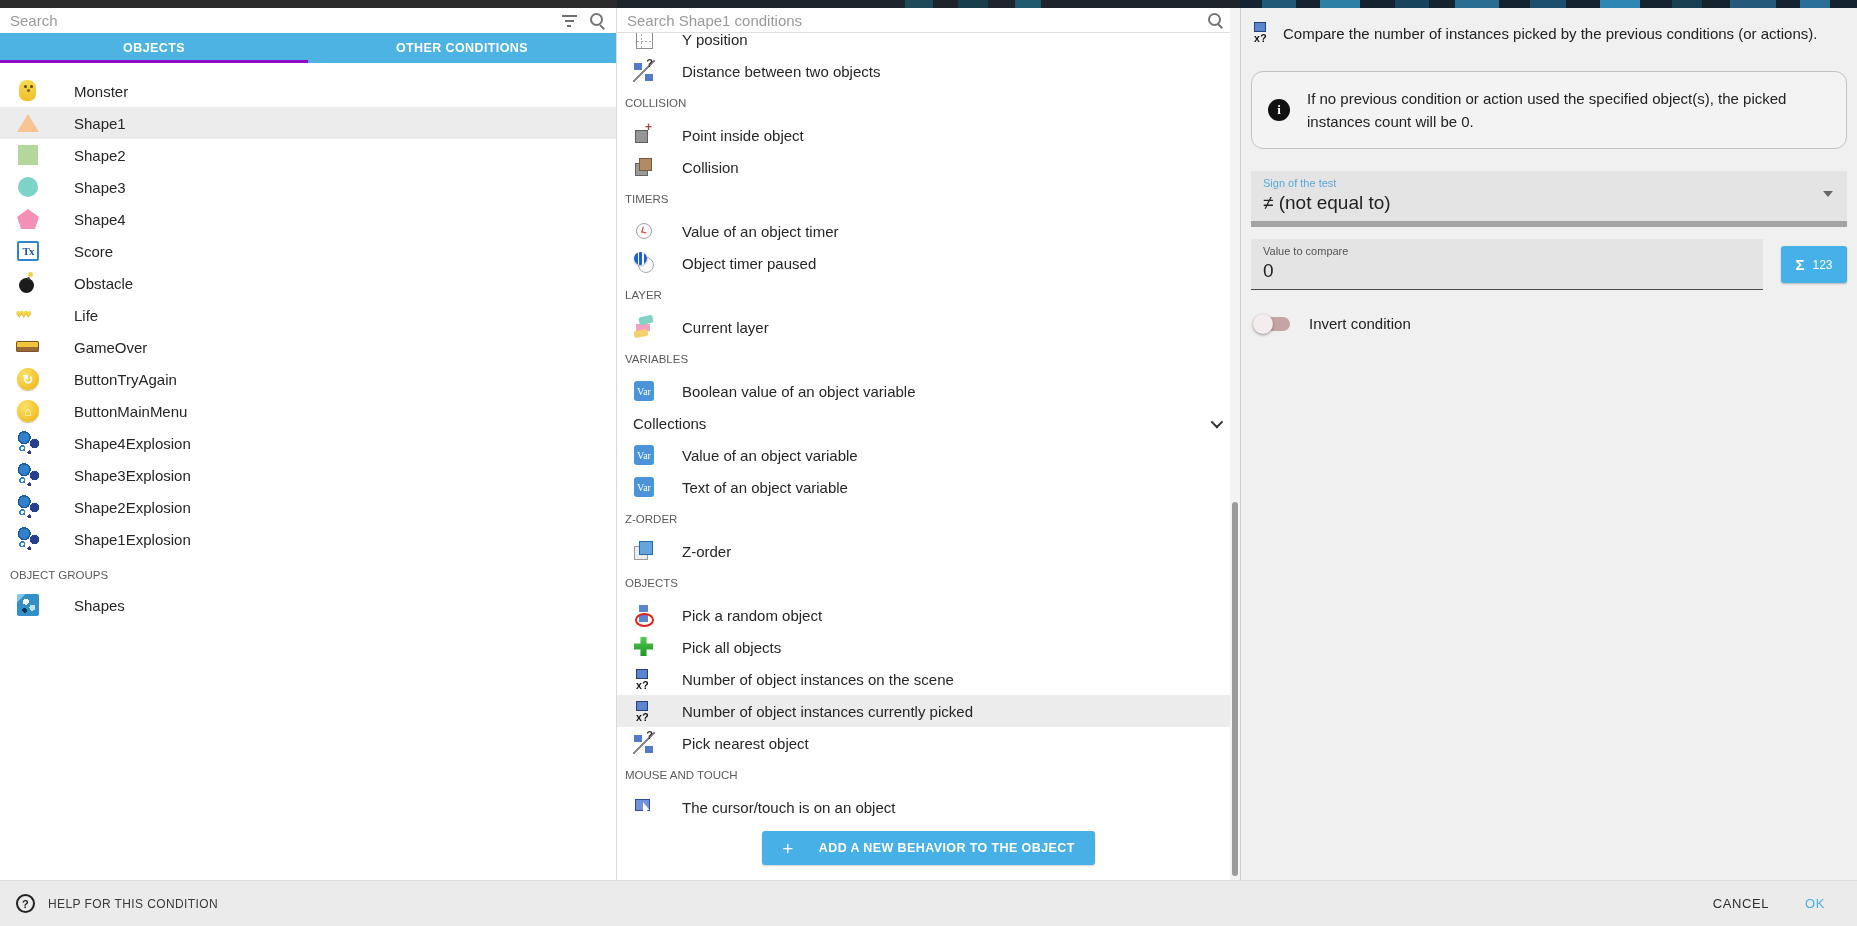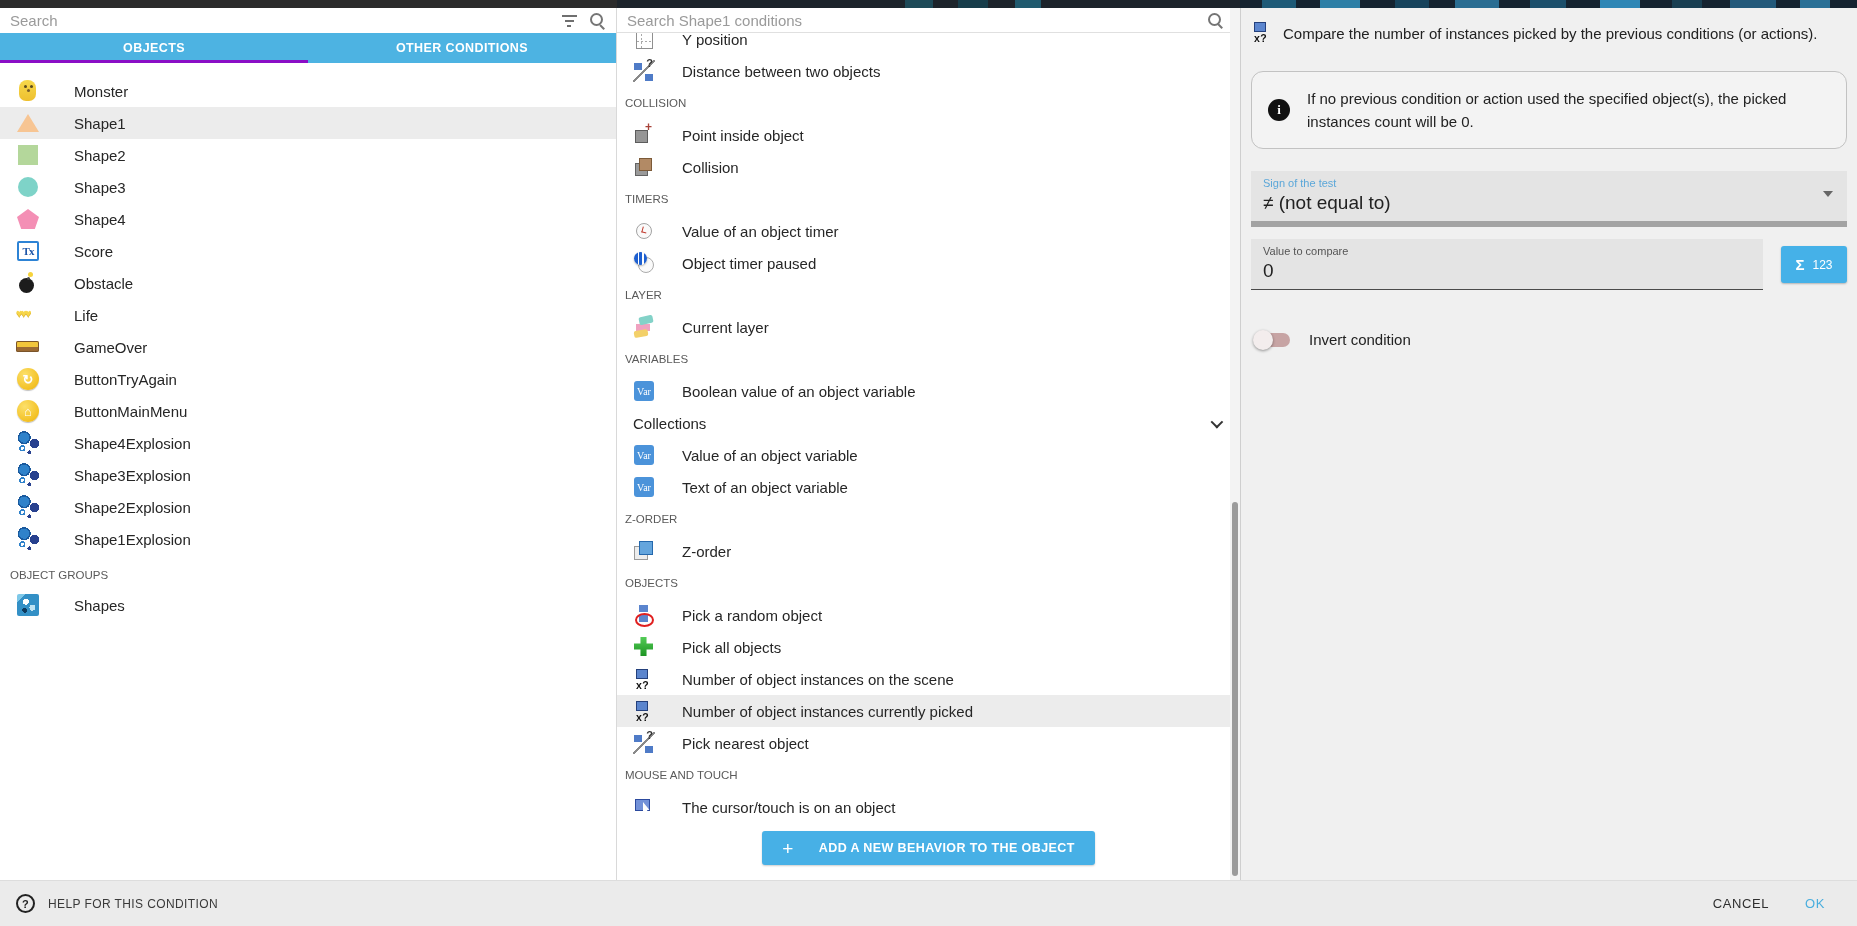--- a/index.html
+++ b/index.html
@@ -132,21 +132,21 @@
   .field { background:#e4e4e4; padding:6px 12px 7px; position:relative; }
   .sign-field { margin:22px 2px 0; border-bottom:6px solid #a3a3a3; cursor:pointer; }
   .field-label { font-size:11px; color:#555; }
   .field-label.blue { color:#5ba7d9; }
   .field-value { font-size:19px; color:#222; margin-top:3px; }
   .select-arrow { position:absolute; right:14px; top:20px; width:0; height:0; border-left:5px solid transparent; border-right:5px solid transparent; border-top:6px solid #666; }
   .value-row { display:flex; margin:12px 2px 0; align-items:center; }
   .value-field { flex:1; border-bottom:1px solid #4a4a4a; }
   .sigma-btn { margin-left:18px; width:66px; height:37px; background:#45b1e8; border:none; border-radius:3px; color:#fff; display:flex; align-items:center; justify-content:center; gap:8px; font:400 12px "Liberation Sans",sans-serif; cursor:pointer; box-shadow:0 1px 2px rgba(0,0,0,.25); flex:none; }
   .sigma::before { content:"Σ"; font-size:15px; font-weight:700; }
-  .toggle-row { display:flex; align-items:center; margin:41px 4px 0; gap:19px; }
+  .toggle-row { display:flex; align-items:center; margin:25px 4px 0; gap:19px; }
   .toggle { width:34px; height:14px; background:#c7a4a4; border-radius:7px; position:relative; display:inline-block; cursor:pointer; flex:none; margin-left:3px; }
   .knob { position:absolute; left:-3px; top:-3px; width:20px; height:20px; border-radius:50%; background:#f3eded; box-shadow:0 1px 3px rgba(0,0,0,.4); }
   .toggle-label { font-size:15px; color:#222; }
 
   
   .footer { height:46px; background:#ebebeb; border-top:1px solid #ddd; display:flex; align-items:center; justify-content:space-between; }
   .help { display:flex; align-items:center; gap:13px; padding-left:16px; font-size:12px; color:#3a3a3a; letter-spacing:.4px; cursor:pointer; }
   .help-icon { width:19px; height:19px; border:2px solid #222; border-radius:50%; position:relative; flex:none; }
   .help-icon::before { content:"?"; position:absolute; inset:0; display:flex; align-items:center; justify-content:center; font-size:11px; font-weight:700; color:#222; }
   .actions { display:flex; align-items:center; gap:36px; padding-right:32px; }

